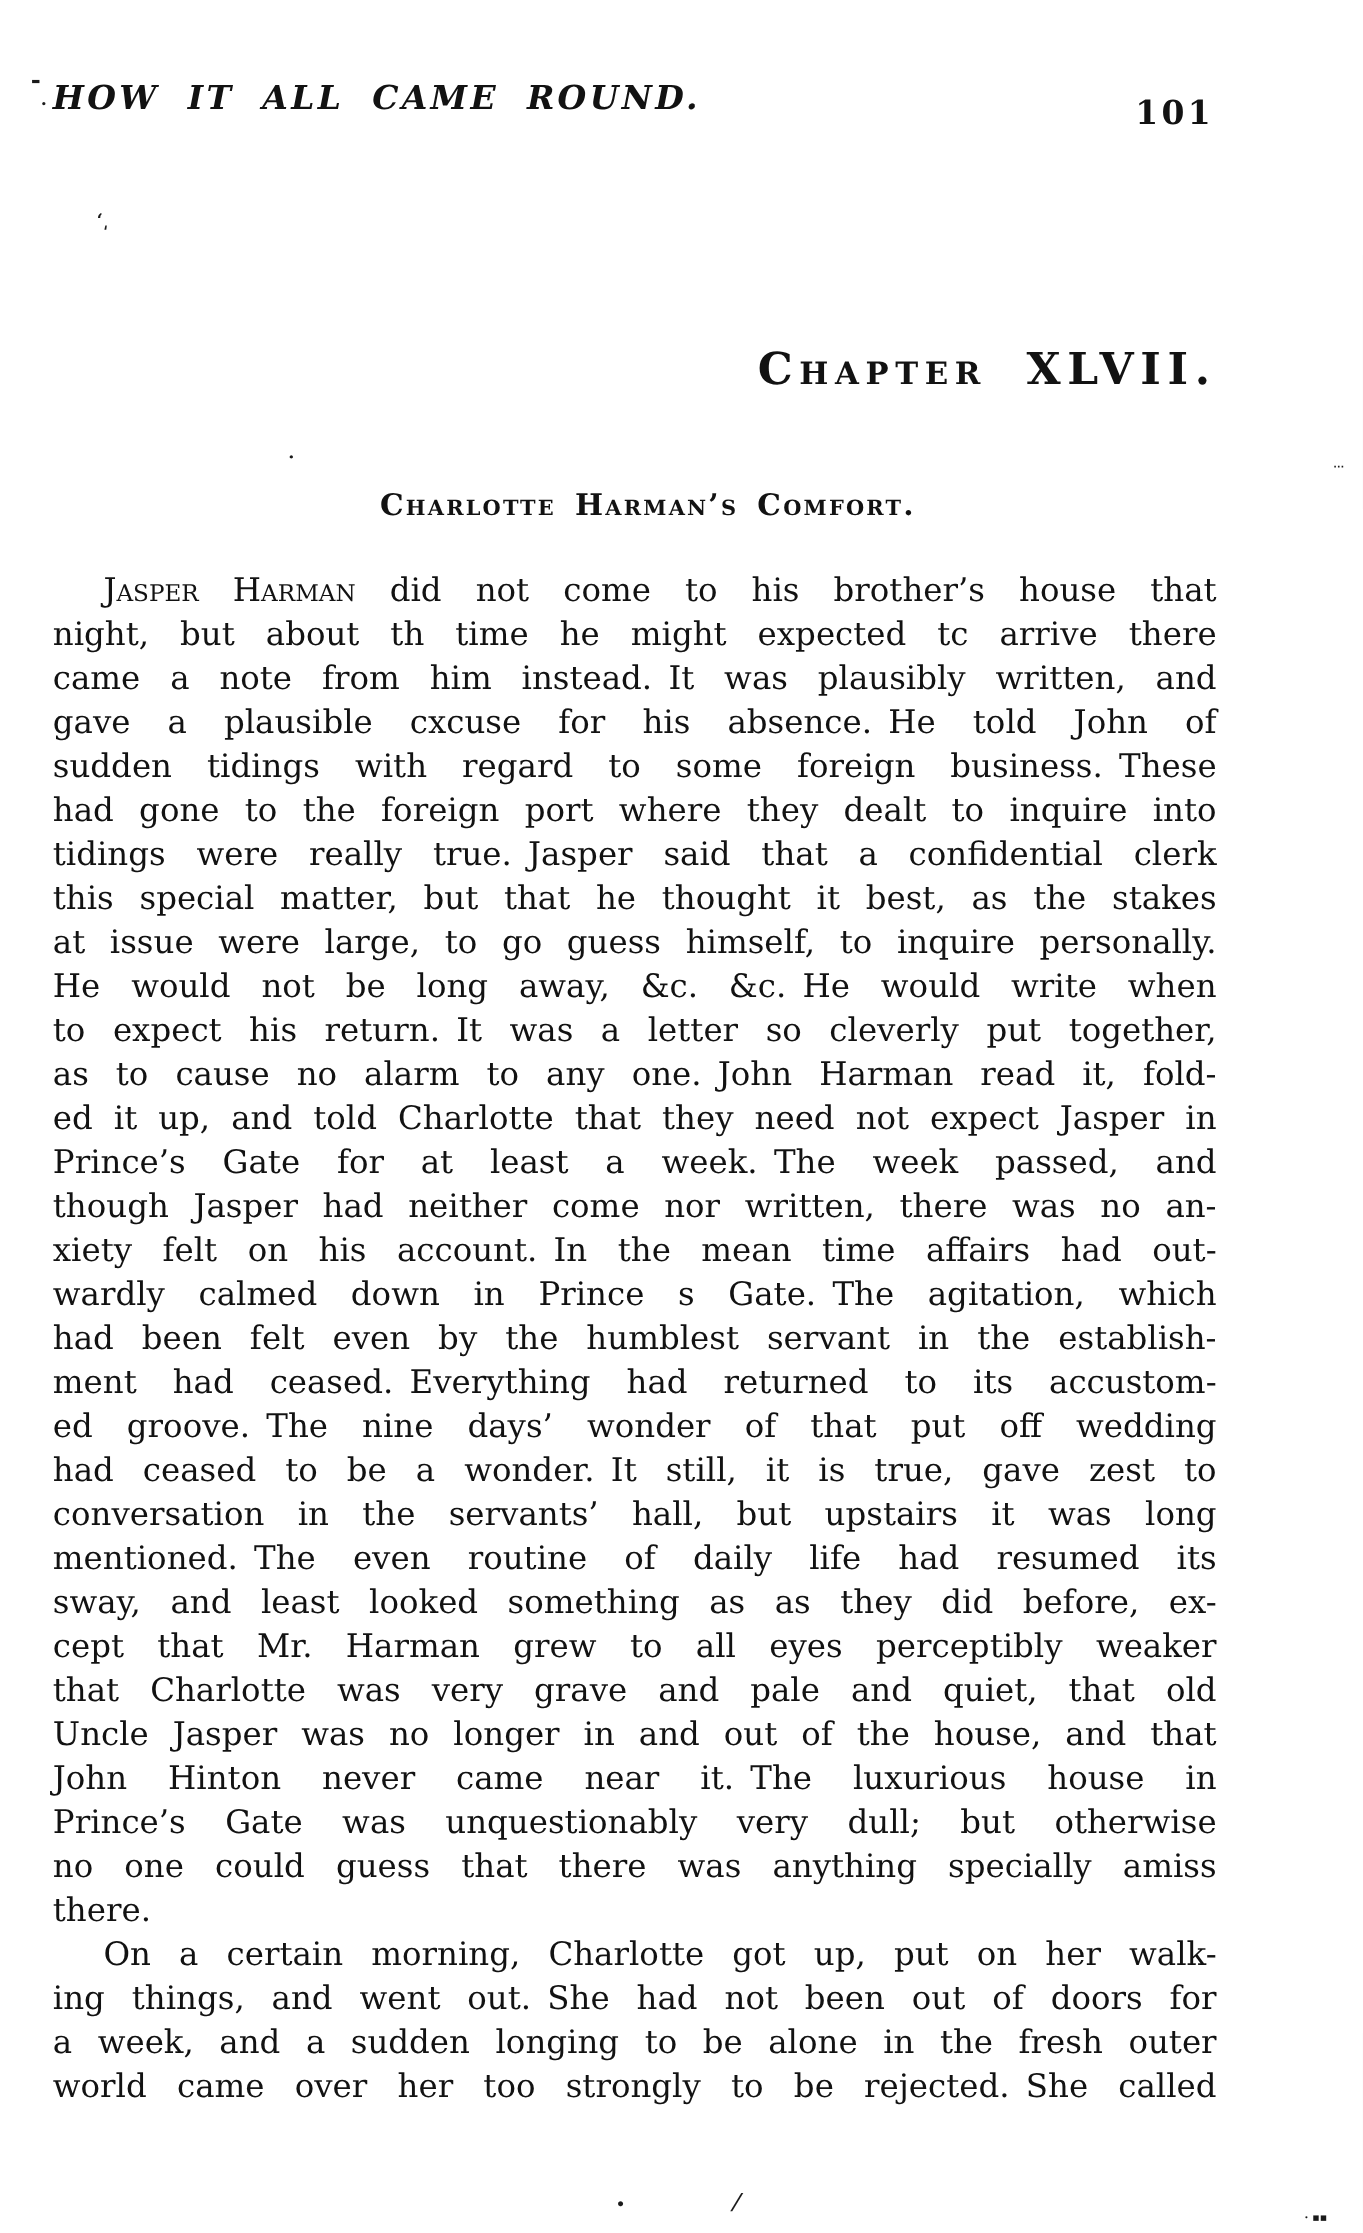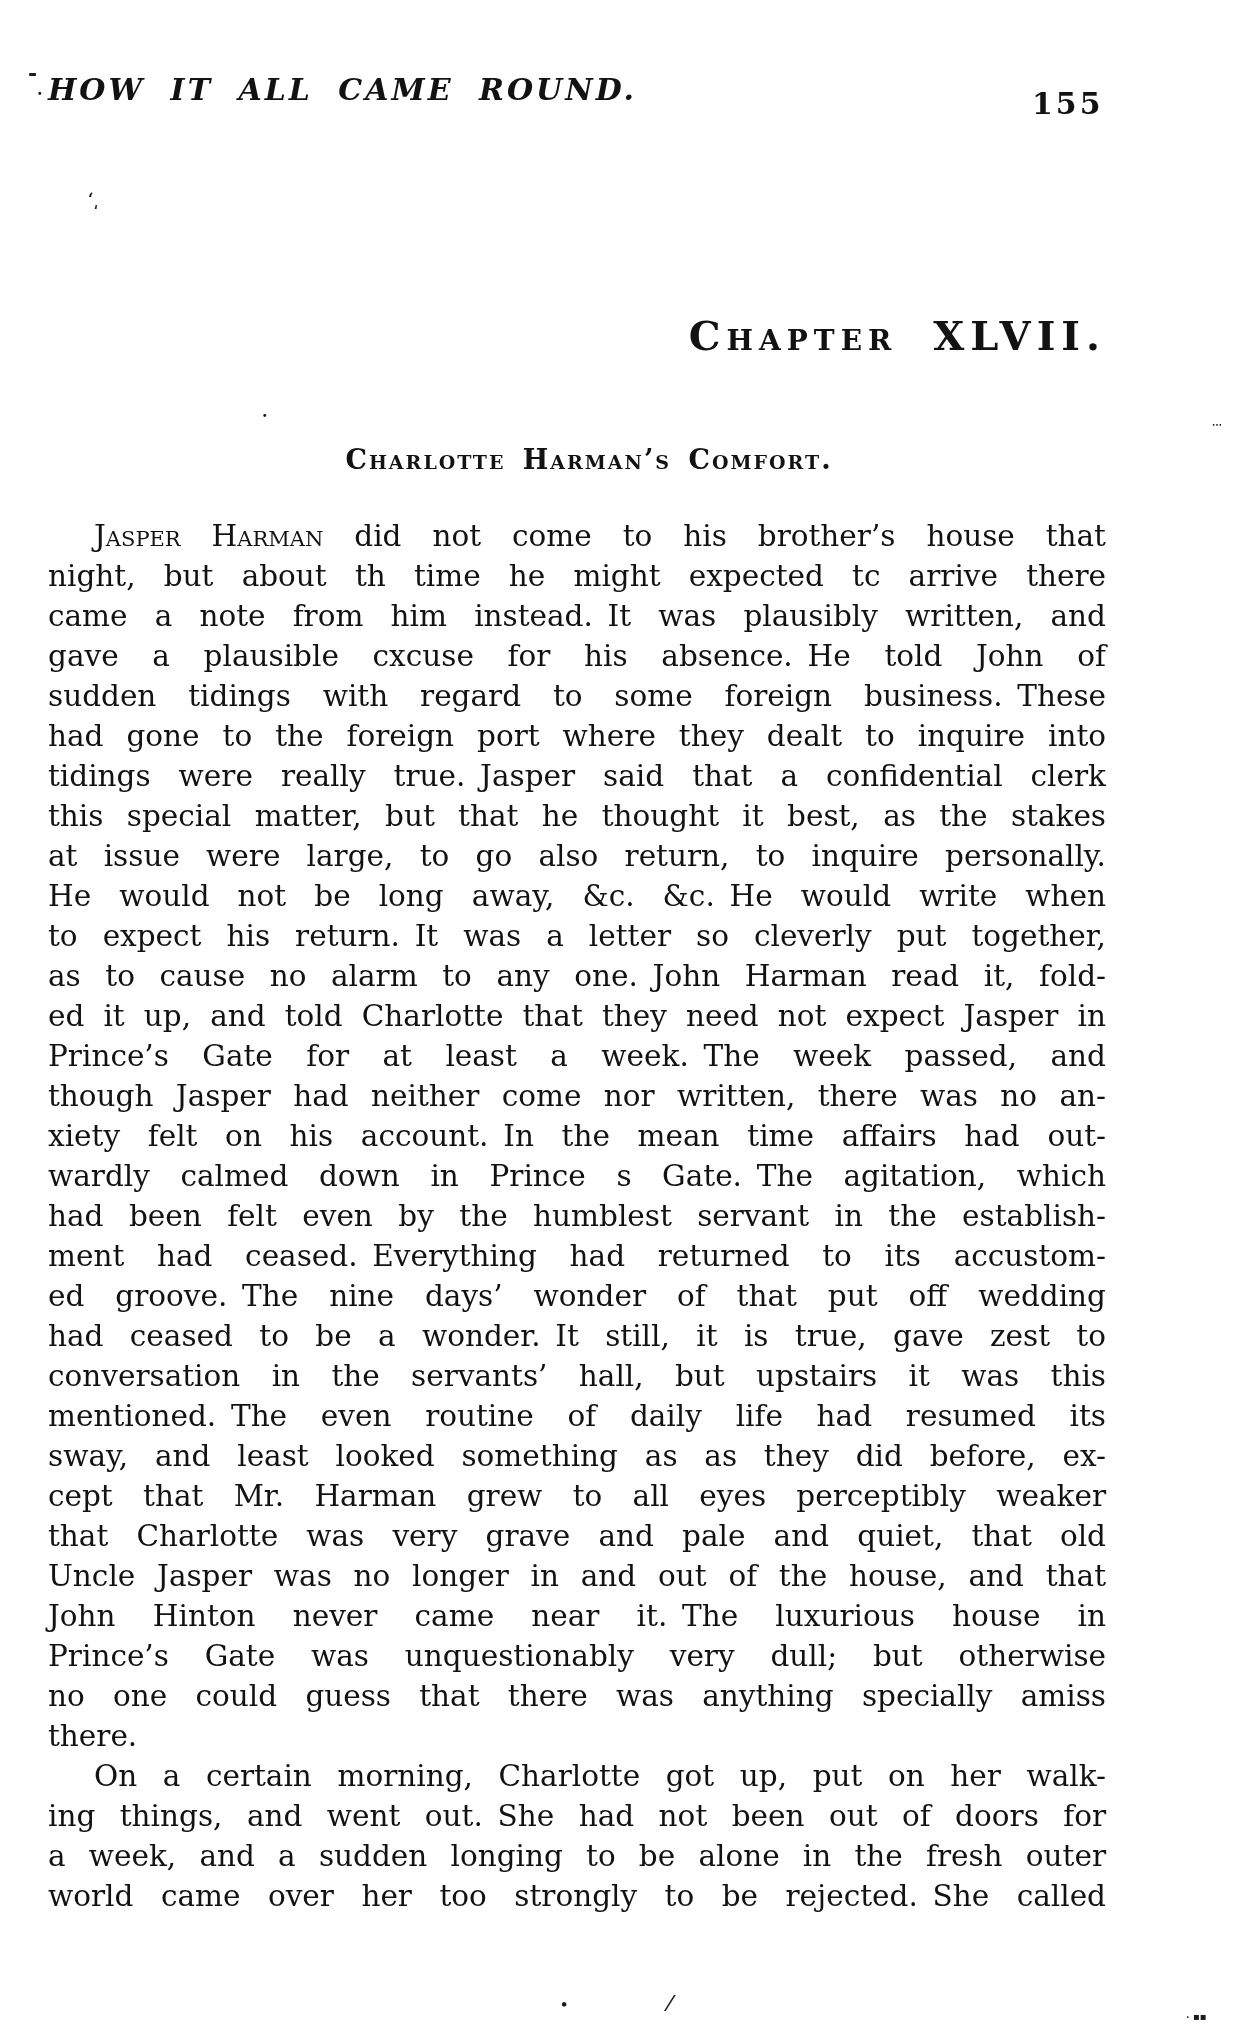--- a/index.html
+++ b/index.html
@@ -56,49 +56,49 @@
     font-weight:700;
   }
 </style>
 </head>
 <body>
 
 <div class="page">
 
   <div class="running-title">HOW IT ALL CAME ROUND.</div>
 
-  <div class="page-number">155</div>
+  <div class="page-number">101</div>
 
   <div class="chapter-heading">Chapter XLVII.</div>
 
   <div class="chapter-subtitle">Charlotte Harman’s Comfort.</div>
 
   <div class="body-text">
       <div class="line indent"><span class="sc">Jasper Harman</span> did not come to his brother’s house that</div>
       <div class="line">night, but about th time he might expected tc arrive there</div>
       <div class="line">came a note from him instead. It was plausibly written, and</div>
       <div class="line">gave a plausible cxcuse for his absence. He told John of</div>
       <div class="line">sudden tidings with regard to some foreign business. These</div>
       <div class="line">had gone to the foreign port where they dealt to inquire into</div>
       <div class="line">tidings were really true. Jasper said that a confidential clerk</div>
       <div class="line">this special matter, but that he thought it best, as the stakes</div>
-      <div class="line">at issue were large, to go also return, to inquire personally.</div>
+      <div class="line">at issue were large, to go guess himself, to inquire personally.</div>
       <div class="line">He would not be long away, &amp;c. &amp;c. He would write when</div>
       <div class="line">to expect his return. It was a letter so cleverly put together,</div>
       <div class="line">as to cause no alarm to any one. John Harman read it, fold-</div>
       <div class="line">ed it up, and told Charlotte that they need not expect Jasper in</div>
       <div class="line">Prince’s Gate for at least a week. The week passed, and</div>
       <div class="line">though Jasper had neither come nor written, there was no an-</div>
       <div class="line">xiety felt on his account. In the mean time affairs had out-</div>
       <div class="line">wardly calmed down in Prince s Gate. The agitation, which</div>
       <div class="line">had been felt even by the humblest servant in the establish-</div>
       <div class="line">ment had ceased. Everything had returned to its accustom-</div>
       <div class="line">ed groove. The nine days’ wonder of that put off wedding</div>
       <div class="line">had ceased to be a wonder. It still, it is true, gave zest to</div>
-      <div class="line">conversation in the servants’ hall, but upstairs it was this</div>
+      <div class="line">conversation in the servants’ hall, but upstairs it was long</div>
       <div class="line">mentioned. The even routine of daily life had resumed its</div>
       <div class="line">sway, and least looked something as as they did before, ex-</div>
       <div class="line">cept that Mr. Harman grew to all eyes perceptibly weaker</div>
       <div class="line">that Charlotte was very grave and pale and quiet, that old</div>
       <div class="line">Uncle Jasper was no longer in and out of the house, and that</div>
       <div class="line">John Hinton never came near it. The luxurious house in</div>
       <div class="line">Prince’s Gate was unquestionably very dull; but otherwise</div>
       <div class="line">no one could guess that there was anything specially amiss</div>
       <div class="line short">there.</div>
       <div class="line indent">On a certain morning, Charlotte got up, put on her walk-</div>

